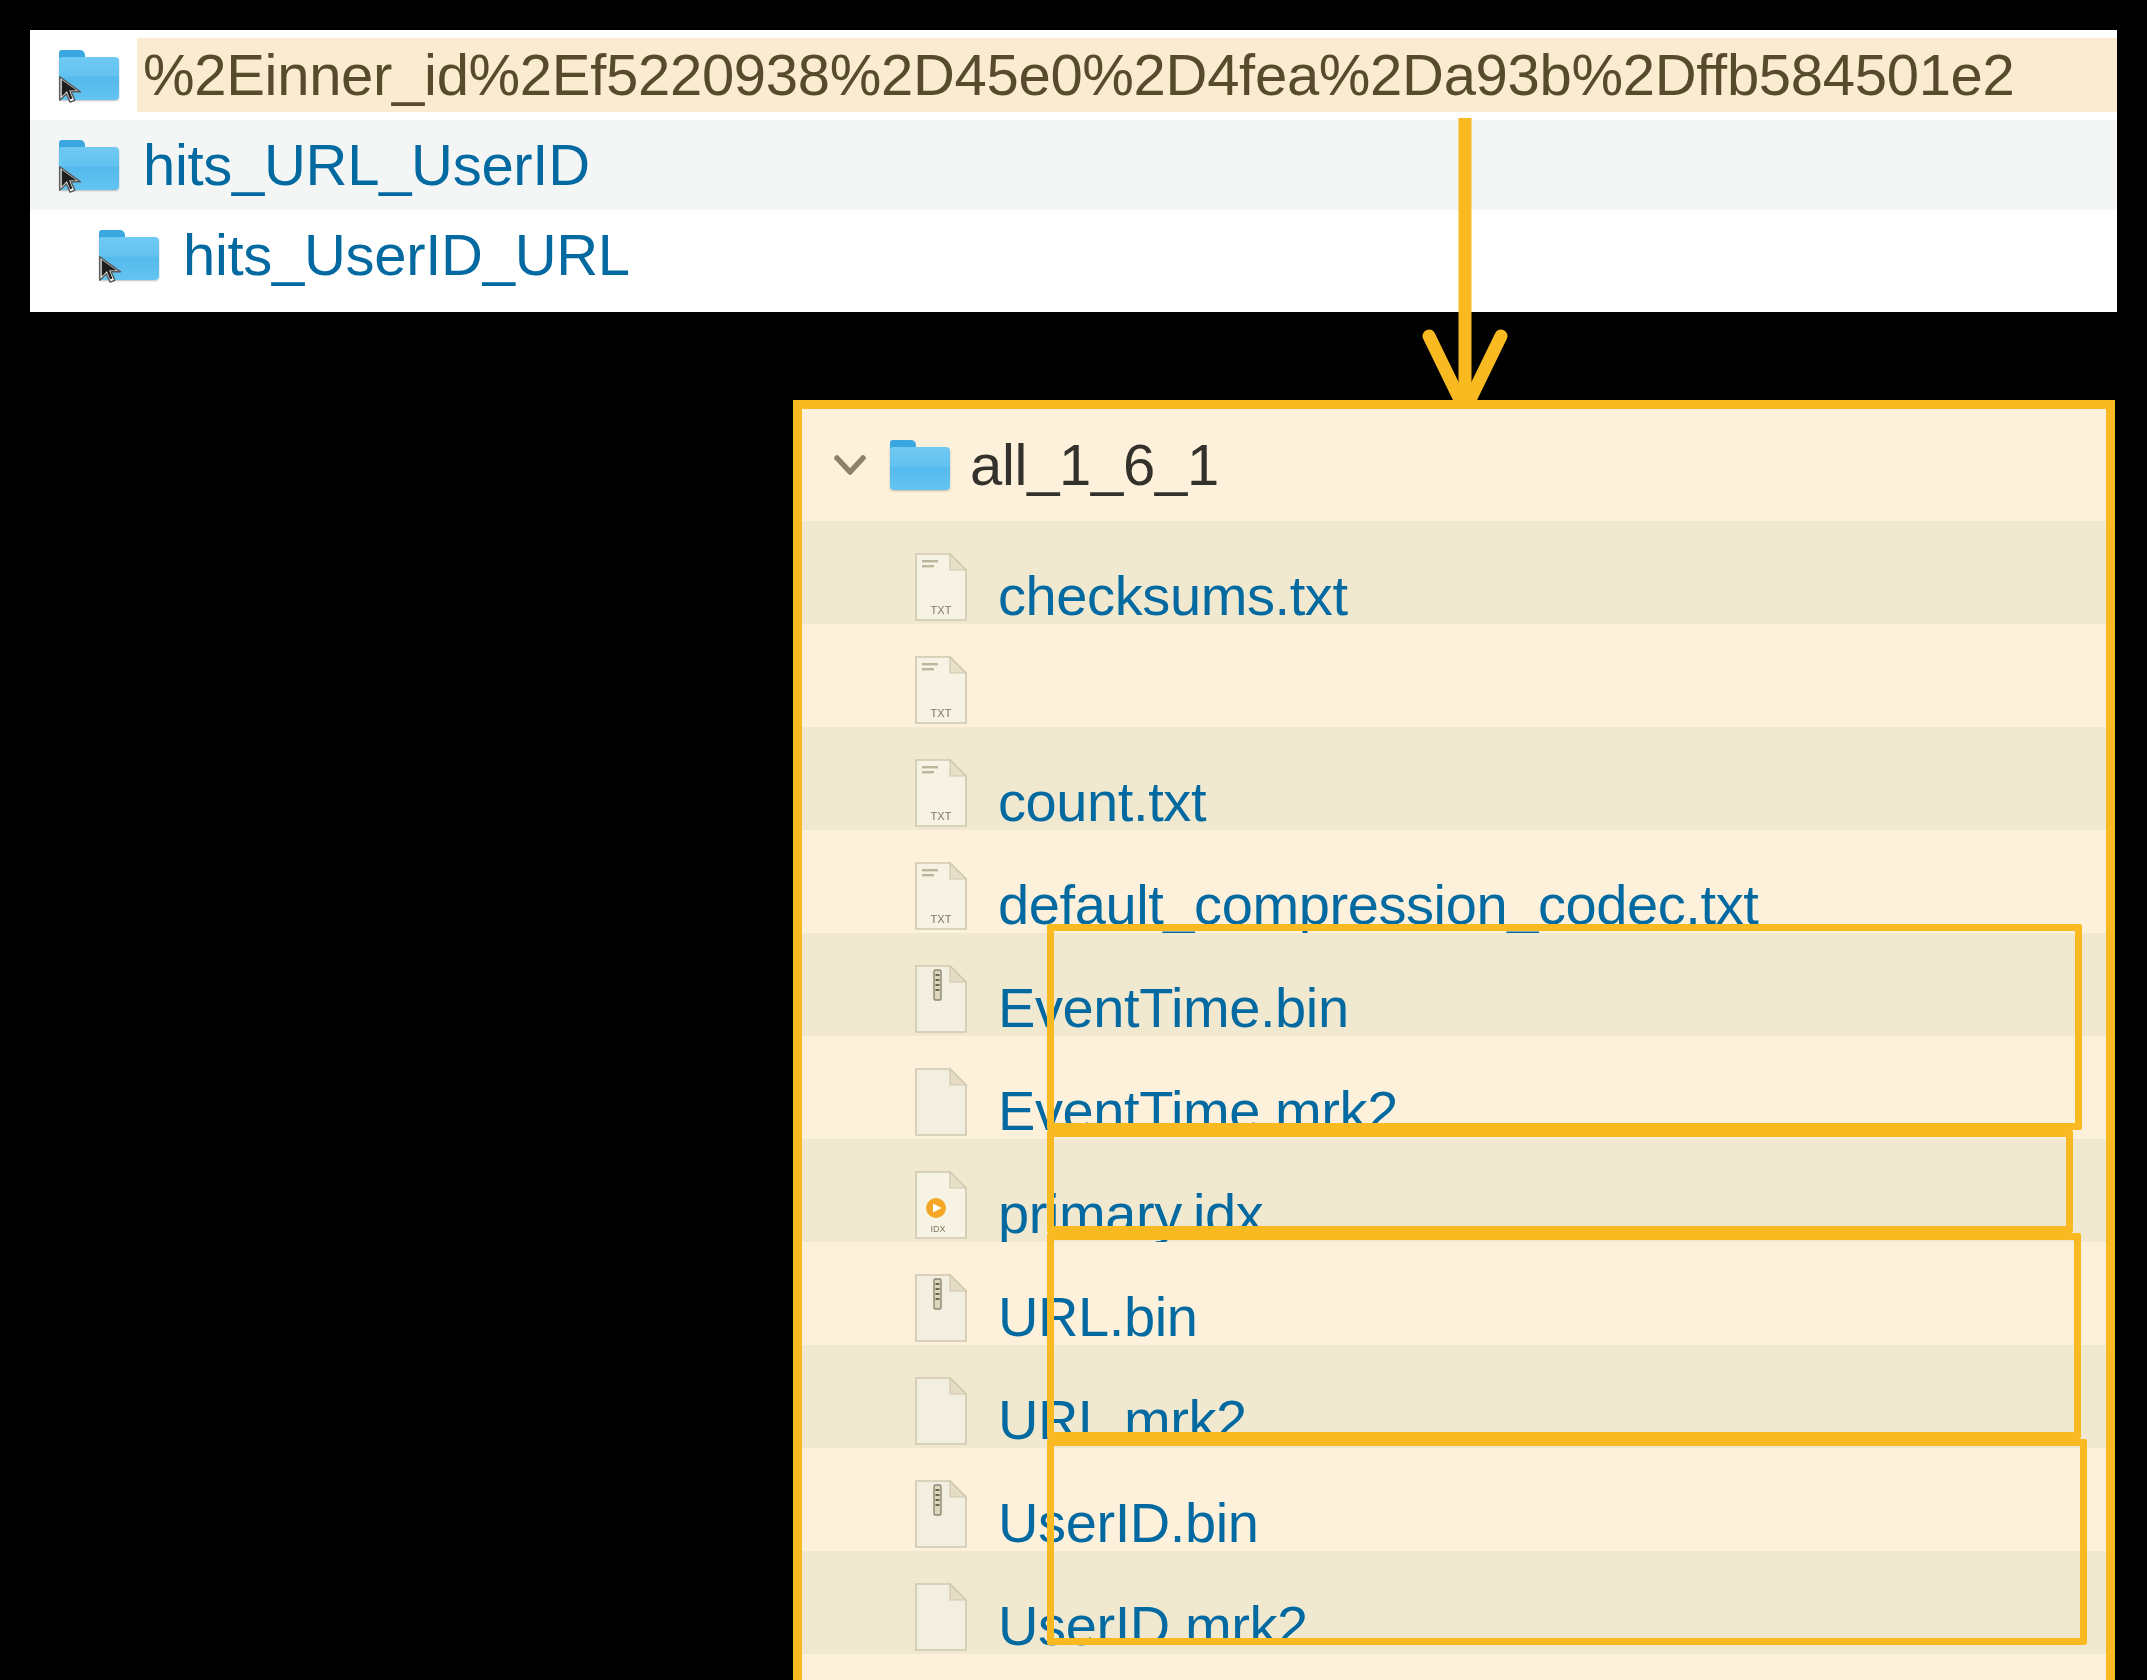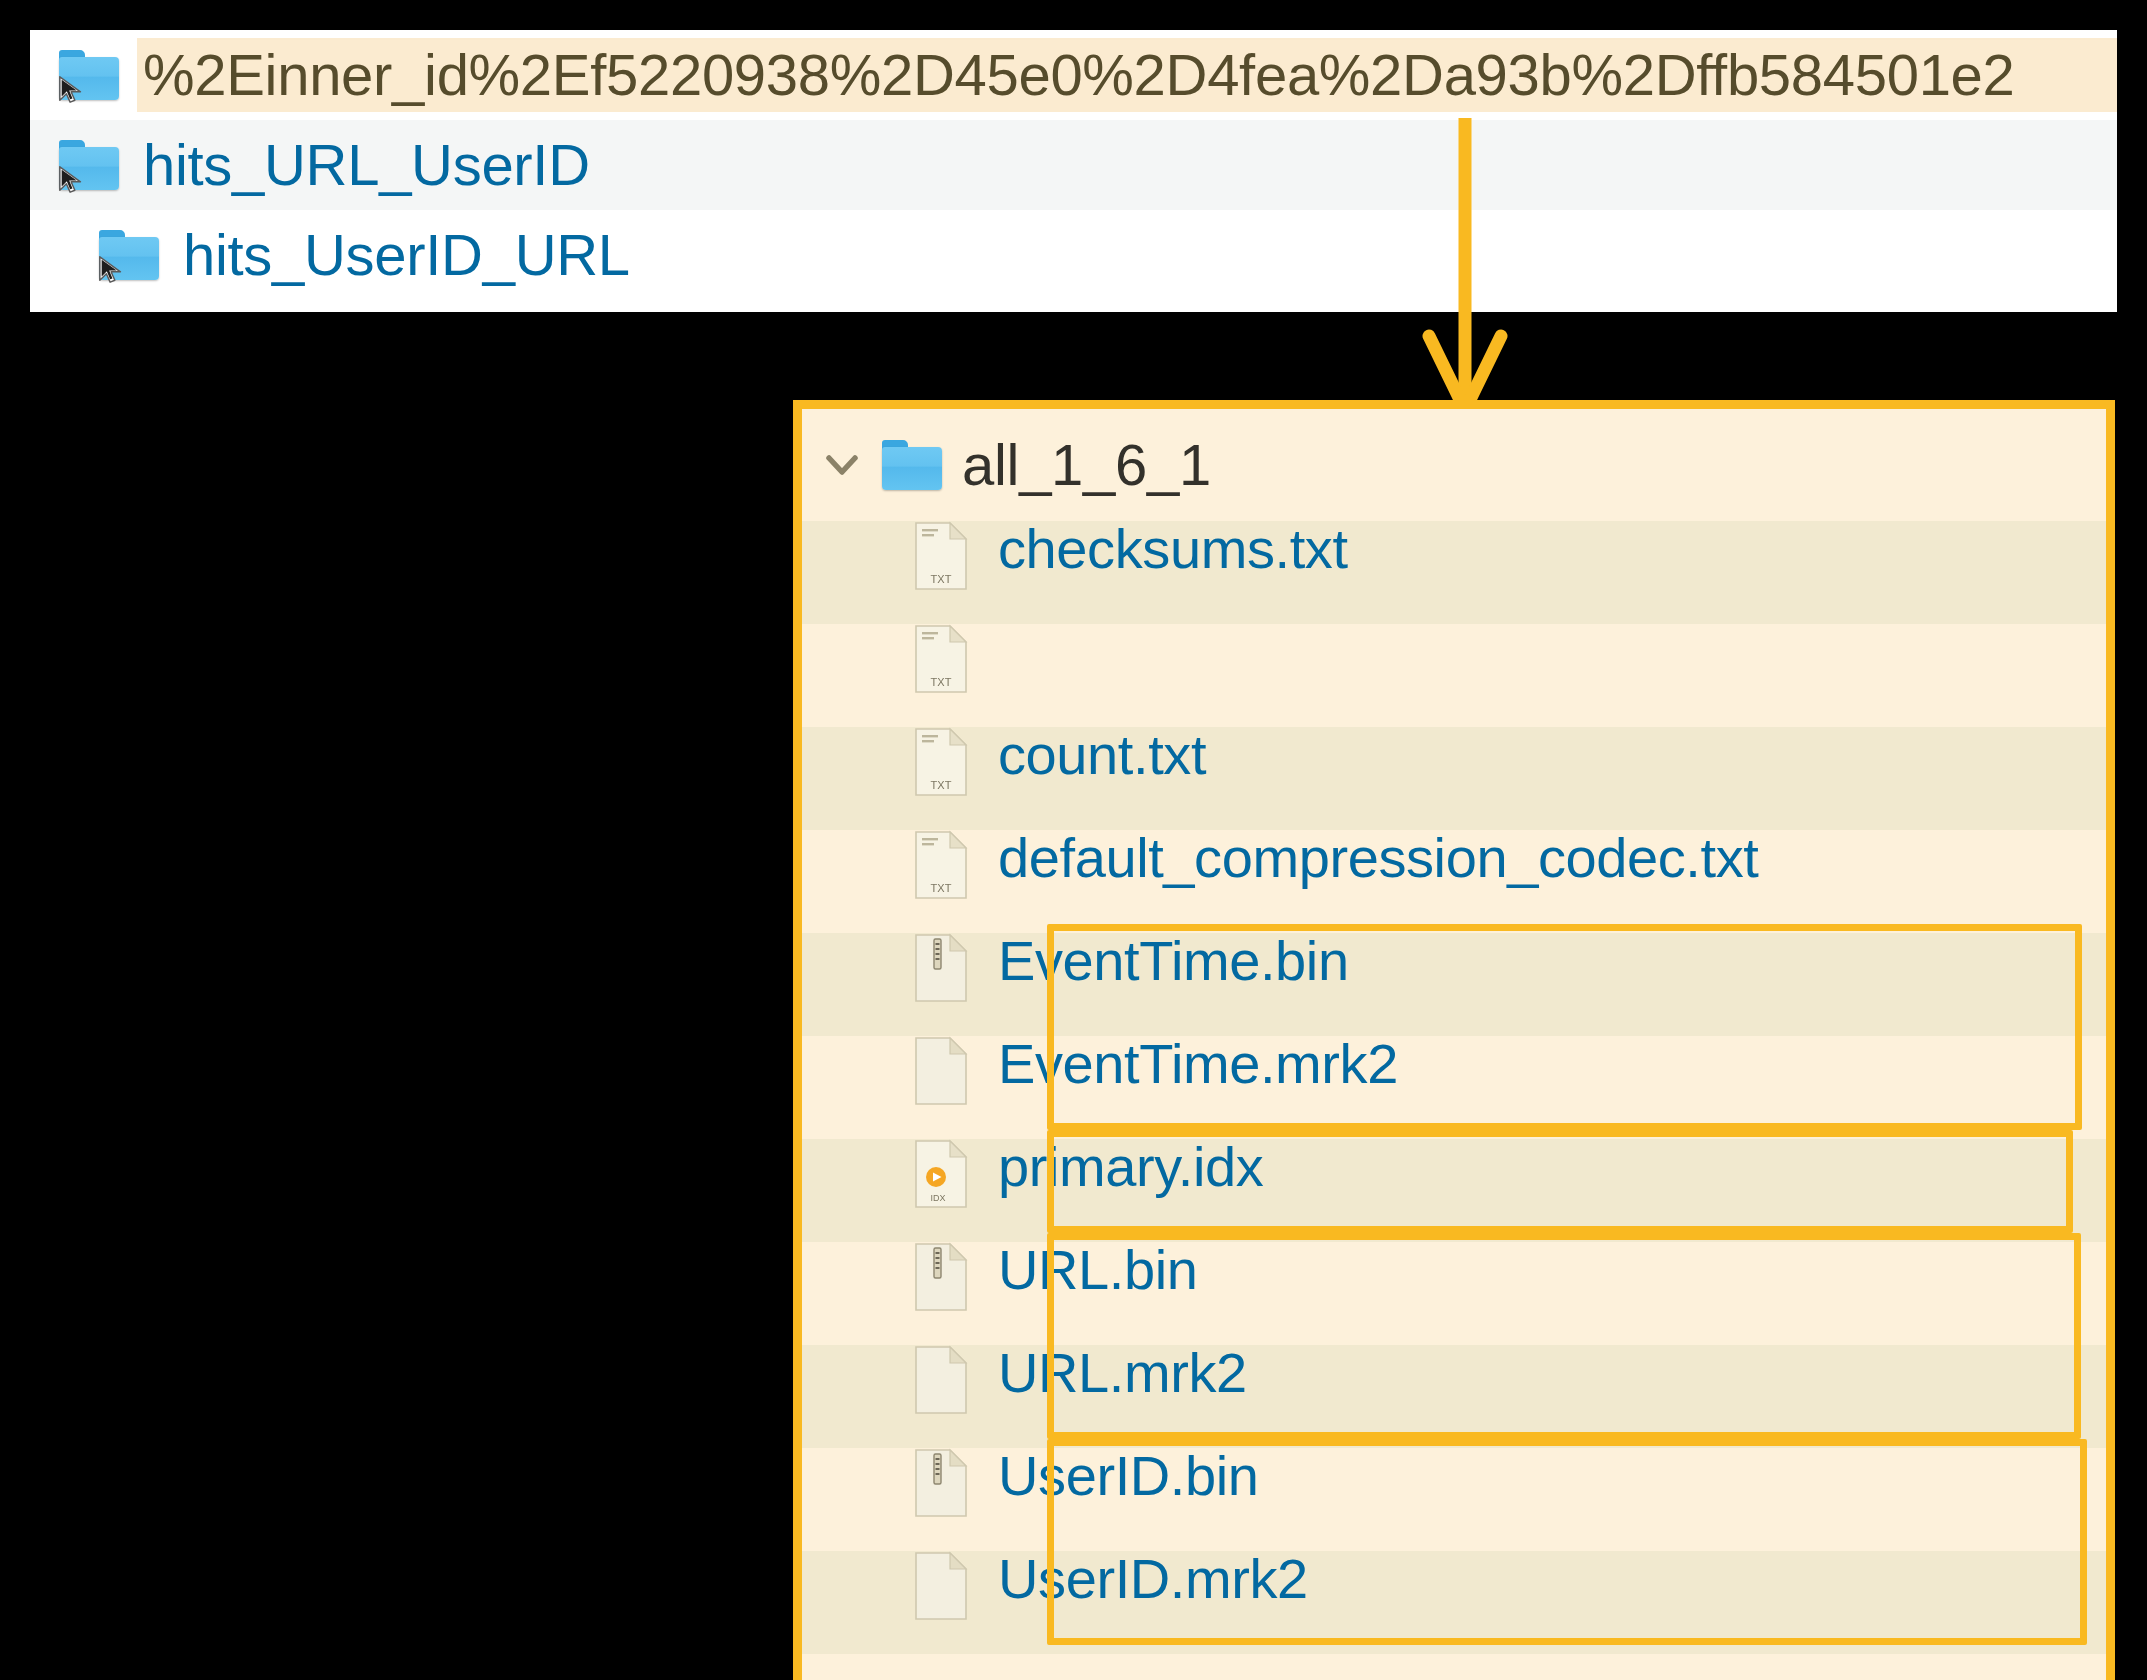--- a/index.html
+++ b/index.html
@@ -118,21 +118,21 @@
   .panel-inner {
     position: relative;
     width: 100%;
     height: 100%;
   }
 
   .dir-header {
     display: flex;
     align-items: center;
     height: 112px;
-    padding-left: 8px;
+    padding-left: 16px;
     box-sizing: border-box;
   }
   .chevron {
     width: 44px;
     height: 44px;
     margin-left: 10px;
     margin-right: 14px;
     flex: 0 0 auto;
   }
   .dir-folder-icon {
@@ -147,21 +147,21 @@
     color: #33312b;
     letter-spacing: -0.3px;
     white-space: nowrap;
     line-height: 1;
   }
 
   .file-row {
     position: relative;
     height: 103px;
     display: flex;
-    align-items: flex-start;
+    align-items: flex-end;
     box-sizing: border-box;
   }
   .file-row.alt  { background: #f1e9cf; }
   .file-row.base { background: #fdf1db; }
 
   .file-icon {
     position: relative;
     width: 56px;
     height: 72px;
     margin-left: 112px;

